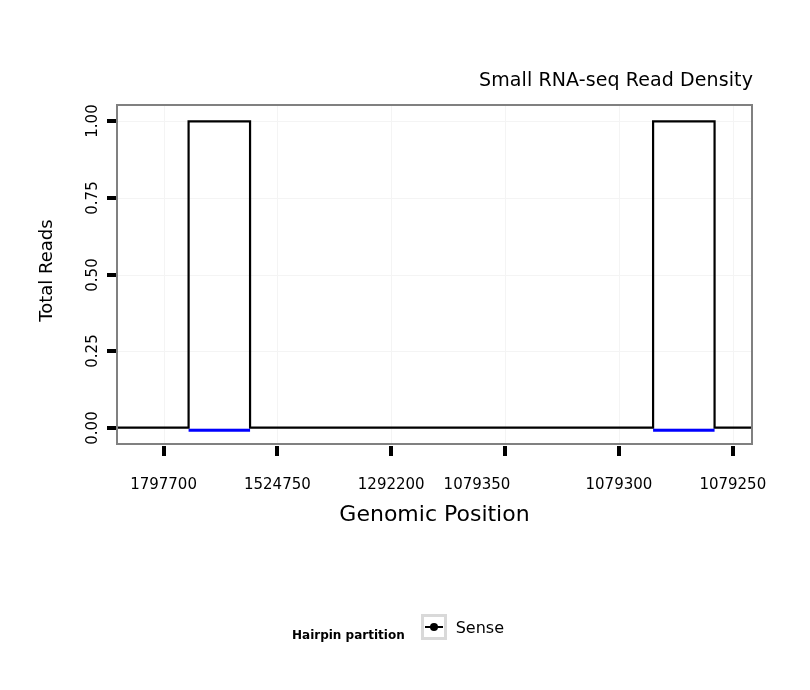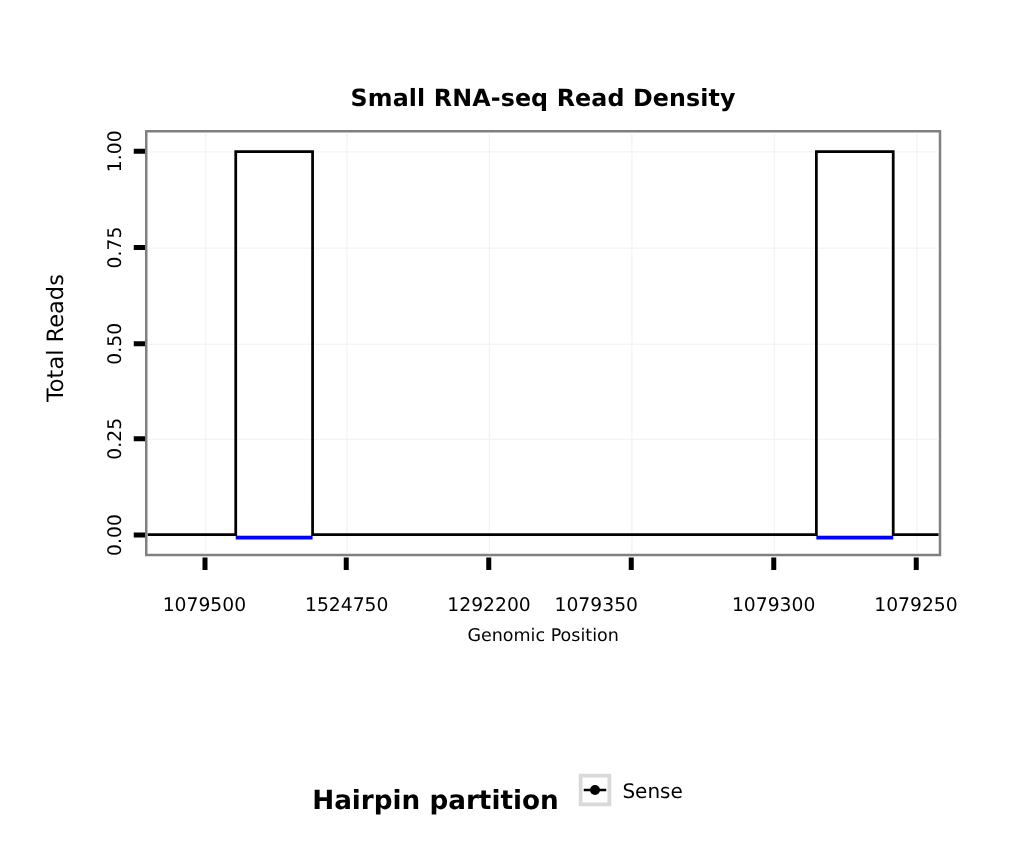--- a/index.html
+++ b/index.html
@@ -23,26 +23,25 @@
     height: 690px;
     background: #ffffff;
   }
 
   
   .chart-title {
     position: absolute;
     left: 116px;
     top: 68px;
     width: 637px;
-    text-align: center;
+    text-align: right;
     font-size: 19px;
     color: #000000;
     letter-spacing: 0.1px;
     white-space: nowrap;
-    font-weight: bold;
   }
 
   
   .panel {
     position: absolute;
     left: 116px;
     top: 104px;
     width: 637px;
     height: 341px;
     background: #ffffff;
@@ -120,38 +119,38 @@
     color: #000000;
     white-space: nowrap;
     transform: translateX(-50%);
   }
   .x-axis-title {
     position: absolute;
     left: 116px;
     top: 501px;
     width: 637px;
     text-align: center;
-    font-size: 14px;
+    font-size: 22px;
     color: #000000;
     white-space: nowrap;
   }
 
   
   .legend {
     position: absolute;
     left: 0;
     top: 580px;
     width: 810px;
     display: flex;
     align-items: center;
     justify-content: center;
     gap: 0px;
   }
   .legend-title {
-    font-size: 21px;
+    font-size: 12px;
     font-weight: bold;
     color: #000000;
     margin-right: 16px;
     white-space: nowrap;
     margin-top: 48px;
   }
   .legend-item {
     display: flex;
     align-items: center;
     margin-right: 14px;
@@ -241,21 +240,21 @@
       <svg class="series-svg" id="series-svg" viewBox="0 0 633 337" preserveAspectRatio="none">
           <path d="M0.00 321.68 L70.59 321.68 L70.59 15.32 L132.06 15.32 L132.06 321.68 L535.09 321.68 L535.09 15.32 L596.57 15.32 L596.57 321.68 L633.00 321.68" fill="none" stroke="#000000" stroke-width="2.2" vector-effect="non-scaling-stroke"></path>
           <line x1="70.5863309352518" x2="132.06474820143885" y1="324.1818181818182" y2="324.1818181818182" stroke="#0000ff" stroke-width="3" vector-effect="non-scaling-stroke"></line>
           <line x1="535.089928057554" x2="596.568345323741" y1="324.1818181818182" y2="324.1818181818182" stroke="#0000ff" stroke-width="3" vector-effect="non-scaling-stroke"></line>
         </svg>
     </div>
   </div>
 
   <div id="x-axis">
       <div class="x-tick-mark" style="left: 161.54px;"></div>
-      <div class="x-tick-label" style="left: 163.54px;">1079500</div>
+      <div class="x-tick-label" style="left: 163.54px;">1797700</div>
       <div class="x-tick-mark" style="left: 275.388px;"></div>
       <div class="x-tick-label" style="left: 277.388px;">1524750</div>
       <div class="x-tick-mark" style="left: 389.237px;"></div>
       <div class="x-tick-label" style="left: 391.237px;">1292200</div>
       <div class="x-tick-mark" style="left: 503.086px;"></div>
       <div class="x-tick-label" style="left: 477px;">1079350</div>
       <div class="x-tick-mark" style="left: 616.935px;"></div>
       <div class="x-tick-label" style="left: 618.935px;">1079300</div>
       <div class="x-tick-mark" style="left: 730.784px;"></div>
       <div class="x-tick-label" style="left: 732.784px;">1079250</div>

